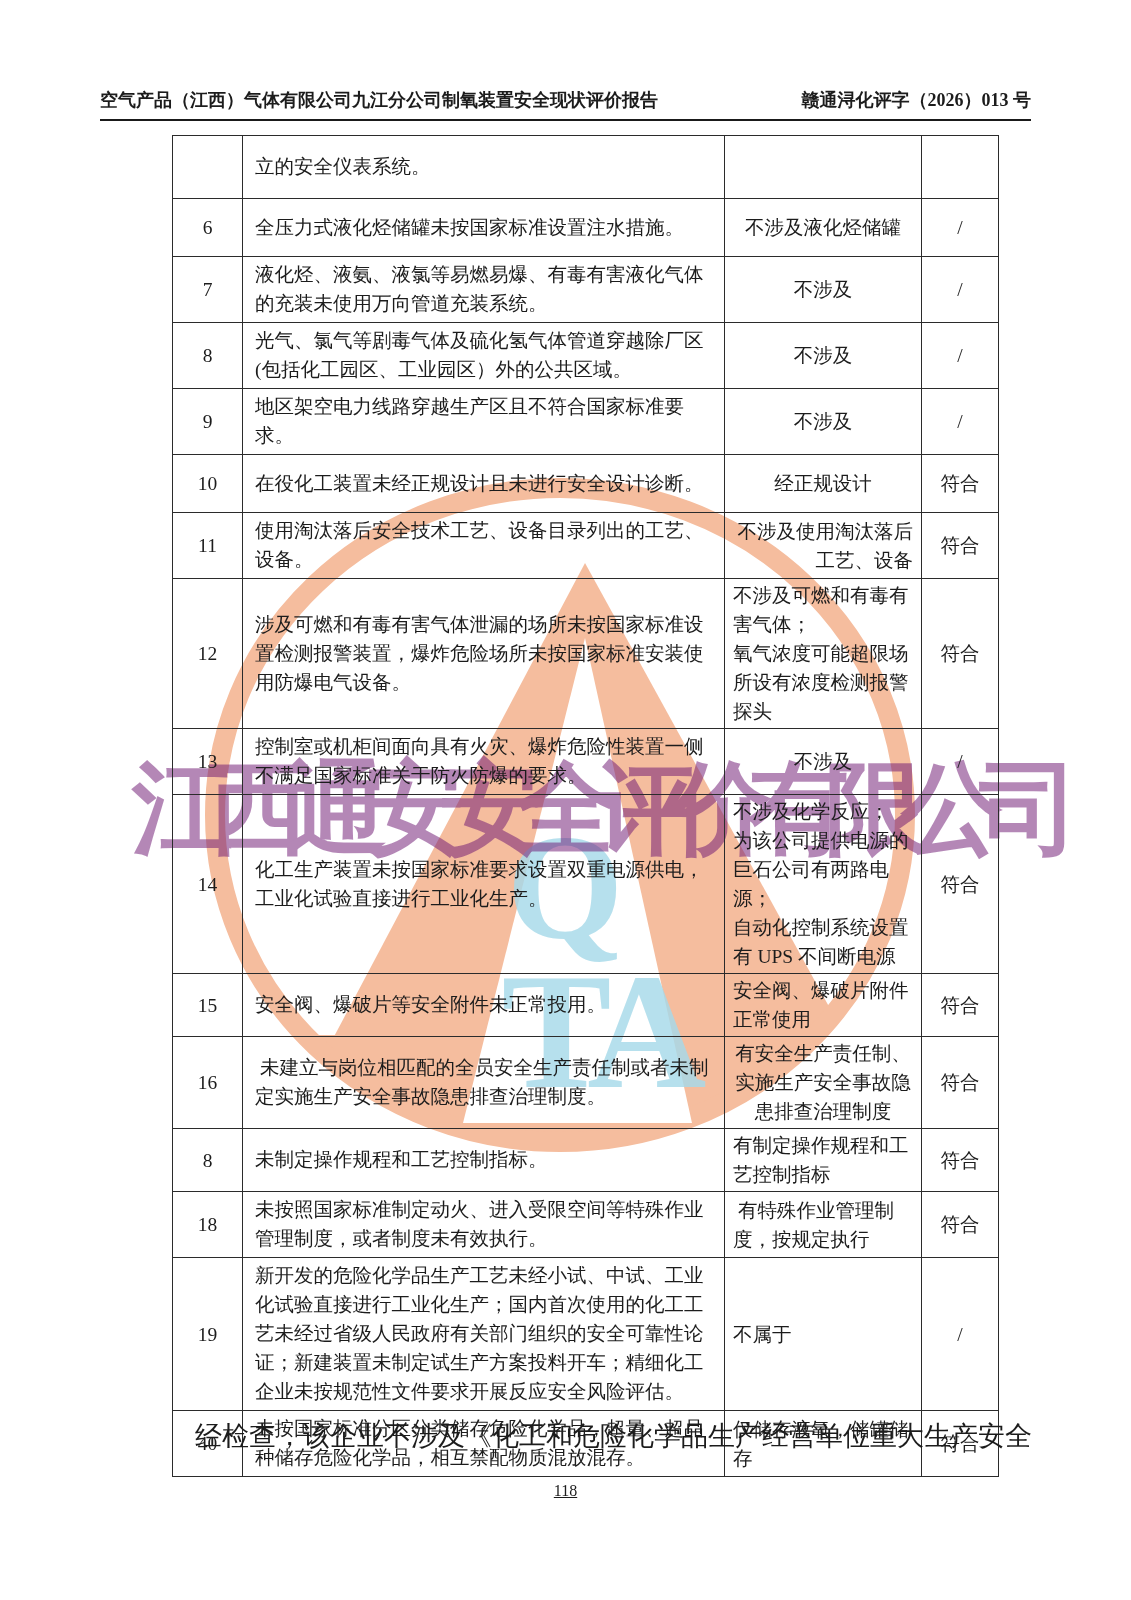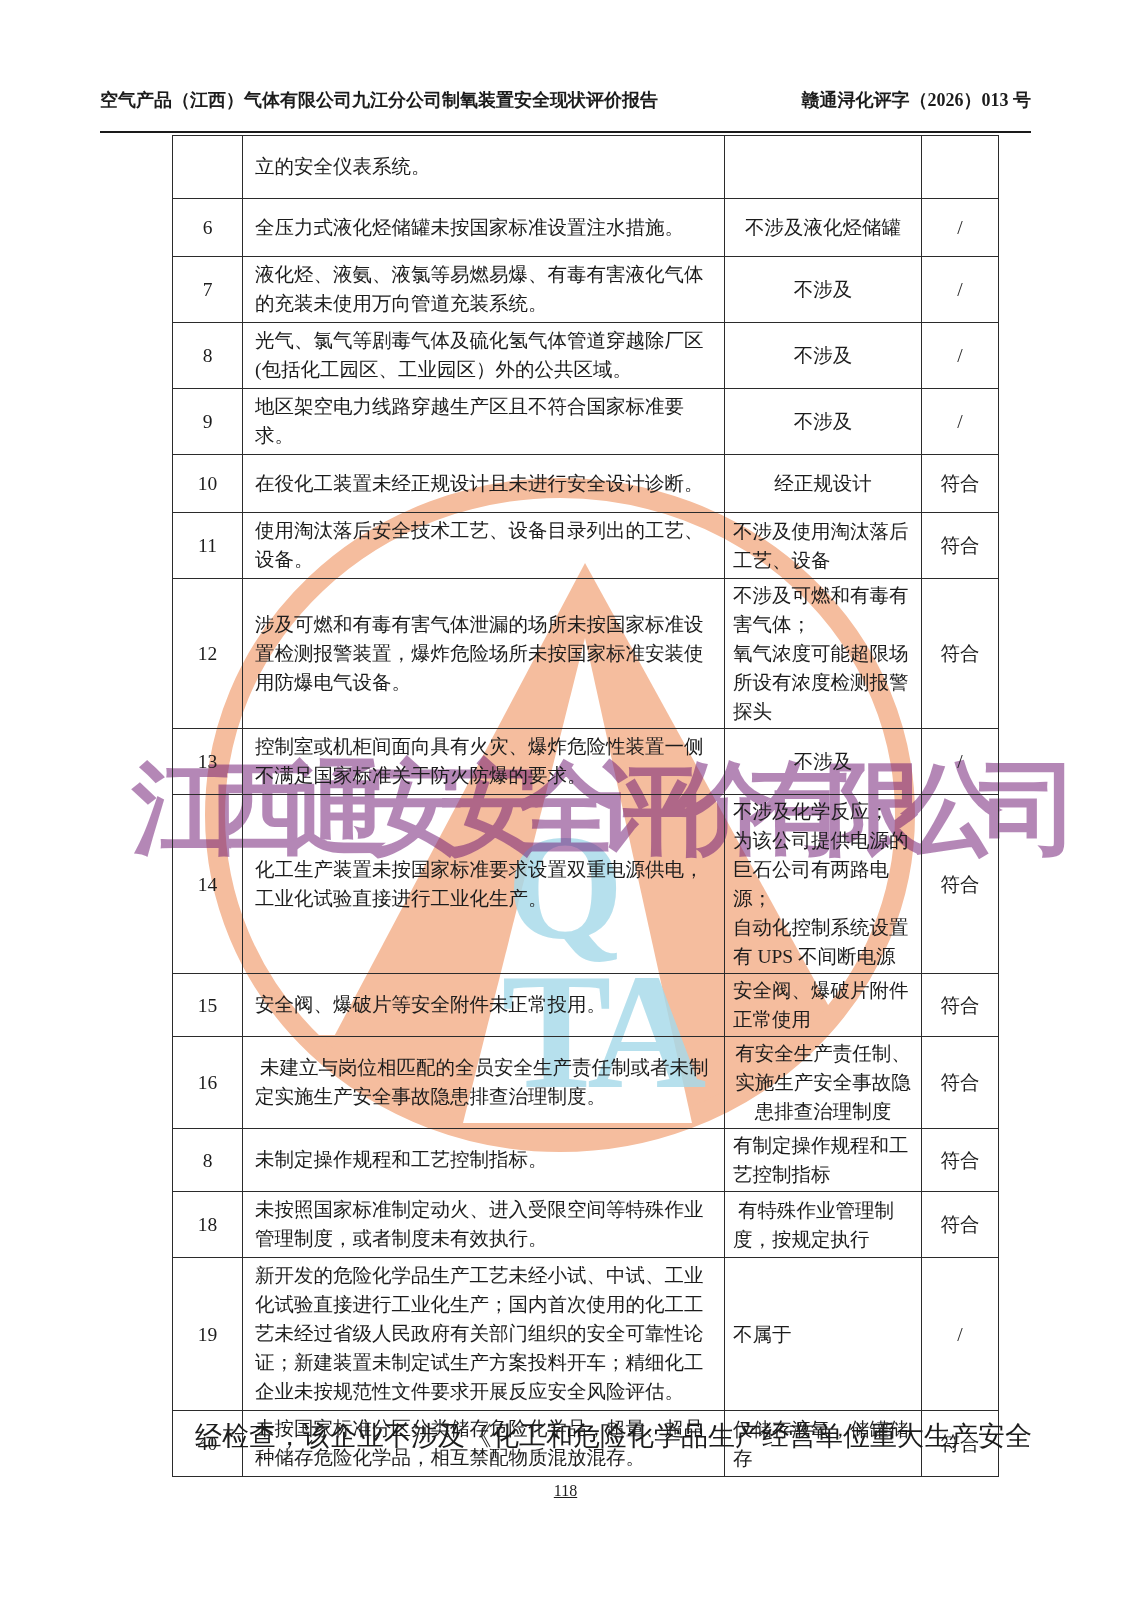--- a/index.html
+++ b/index.html
@@ -23,21 +23,21 @@
     letter-spacing:-24px;
     white-space:nowrap;
     color:#701a75;
     opacity:0.52;
   }
   
   .header{
     position:absolute;left:100px;top:88px;width:931px;
     display:flex;justify-content:space-between;align-items:flex-end;
     border-bottom:2px solid #1a1a1a;
-    padding-bottom:19px;
+    padding-bottom:7px;
     font-size:18px;font-weight:bold;
     z-index:1;
   }
   
   table.report{
     position:absolute;left:172px;top:135px;width:826px;
     border-collapse:collapse;table-layout:fixed;
     z-index:1;
     background:transparent;
   }
@@ -152,21 +152,21 @@
         </tr>
         <tr>
           <td class="cell-no">10</td>
           <td class="cell-desc">在役化工装置未经正规设计且未进行安全设计诊断。</td>
           <td class="cell-status" style="text-align: center;">经正规设计</td>
           <td class="cell-result">符合</td>
         </tr>
         <tr>
           <td class="cell-no">11</td>
           <td class="cell-desc">使用淘汰落后安全技术工艺、设备目录列出的工艺、设备。</td>
-          <td class="cell-status" style="text-align: left;">不涉及使用淘汰落后工艺、设备</td>
+          <td class="cell-status" style="text-align: right;">不涉及使用淘汰落后工艺、设备</td>
           <td class="cell-result">符合</td>
         </tr>
         <tr>
           <td class="cell-no">12</td>
           <td class="cell-desc">涉及可燃和有毒有害气体泄漏的场所未按国家标准设置检测报警装置，爆炸危险场所未按国家标准安装使用防爆电气设备。</td>
           <td class="cell-status" style="text-align: left;">不涉及可燃和有毒有害气体；
 氧气浓度可能超限场所设有浓度检测报警探头</td>
           <td class="cell-result">符合</td>
         </tr>
         <tr>

